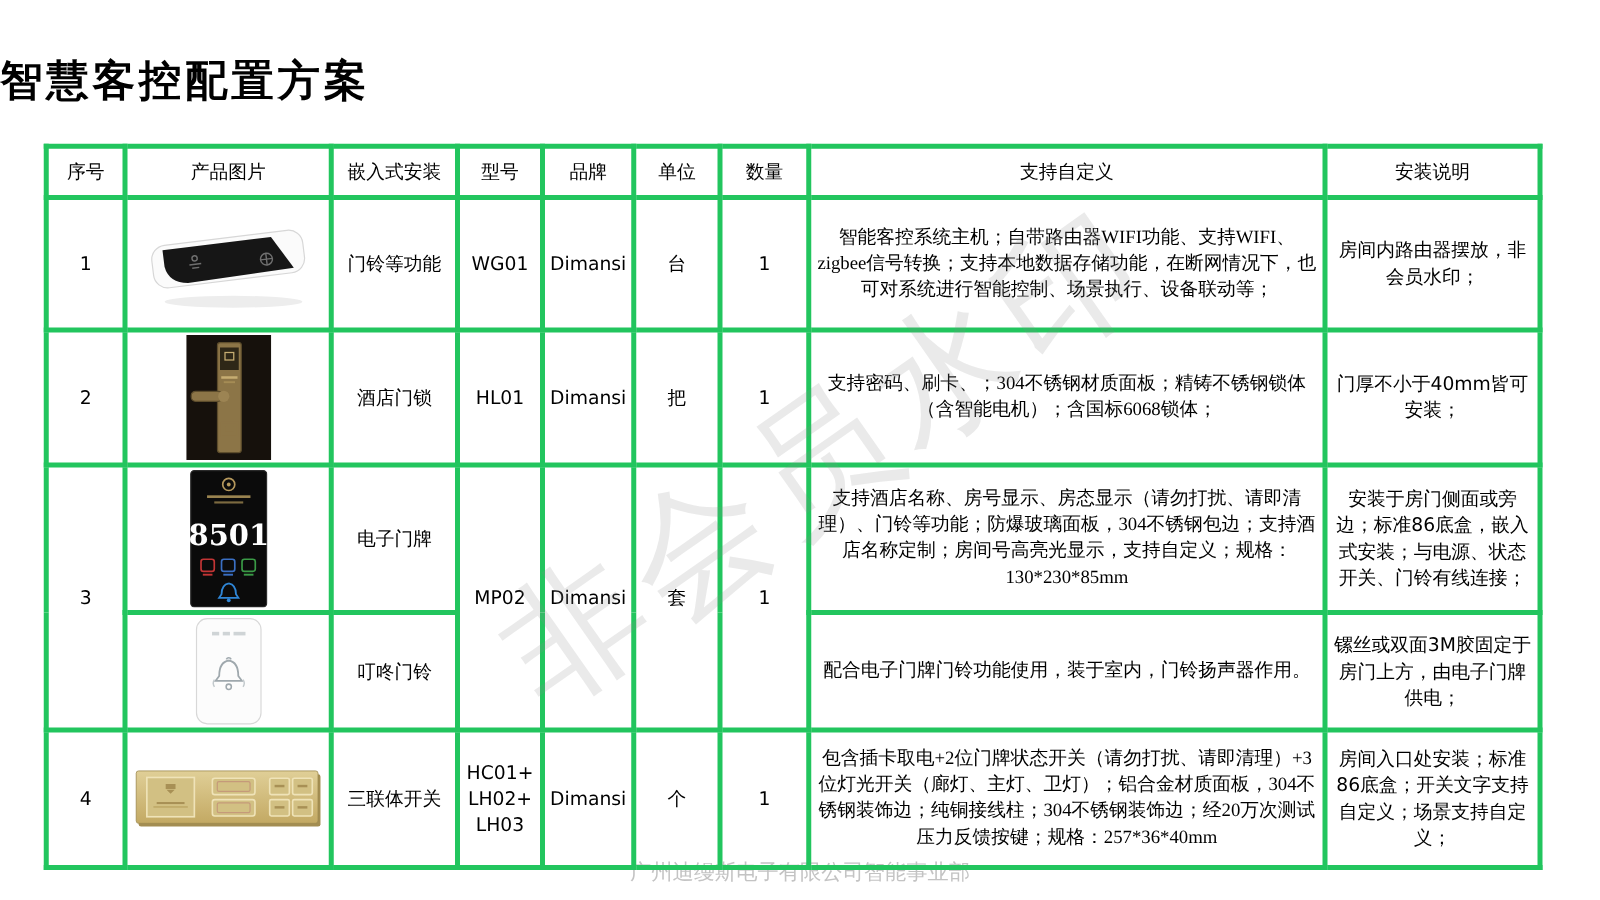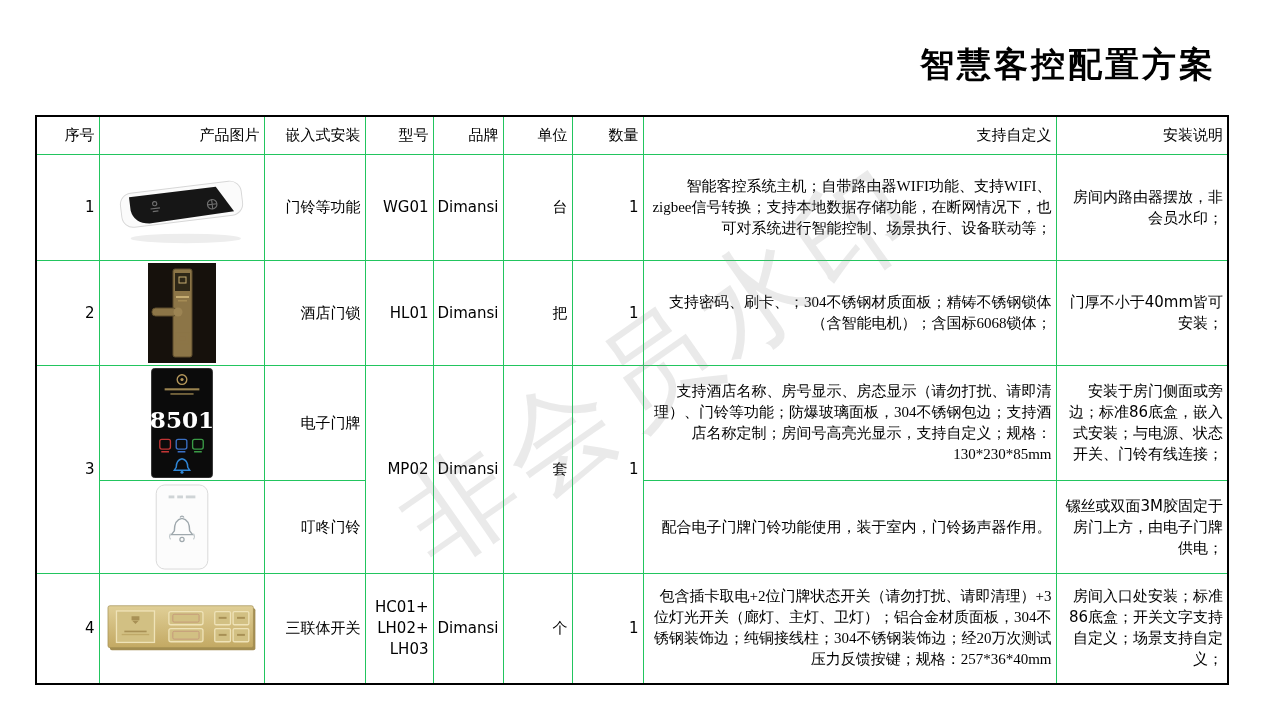--- a/index.html
+++ b/index.html
@@ -1,32 +1,32 @@
 <!DOCTYPE html>
 <html><head>
 <meta charset="utf-8">
 <style>
   html,body{margin:0;padding:0;background:#fff;width:1280px;height:720px;overflow:hidden;
     font-family:"DejaVu Sans","Liberation Sans",sans-serif;color:#000;}
   .stage{position:relative;width:1280px;height:720px;background:#fff;}
 
-  .page-title{position:absolute;left:0;top:42px;width:1216px;text-align:right;
+  .page-title{position:absolute;left:0;top:42px;width:1216px;text-align:left;
     font-size:34px;font-weight:bold;letter-spacing:3px;}
 
   .watermark{position:absolute;left:340px;top:205px;width:640px;height:320px;
     display:flex;align-items:center;justify-content:center;
     font-size:112px;letter-spacing:8px;color:rgba(140,140,140,0.18);
     transform:rotate(-35deg);pointer-events:none;z-index:6;white-space:nowrap;}
 
   .footer-note{position:absolute;left:0;top:686px;width:1280px;text-align:center;
     font-size:17px;color:#c3c3c3;z-index:1;}
 
   table.spec{position:absolute;left:35px;top:115px;border-collapse:collapse;
     table-layout:fixed;z-index:2;background:transparent;}
-  table.spec td,table.spec th{border:1px solid #22c55e;padding:2px 4px;text-align:right;
+  table.spec td,table.spec th{border:4px solid #22c55e;padding:2px 4px;text-align:center;
     vertical-align:middle;font-weight:normal;font-size:15px;line-height:1.4;
     overflow:hidden;}
   table.spec{border:2px solid #000;}
   th.h{height:33px;font-size:15px;}
   .c-desc{padding:2px 6px;font-family:Liberation Serif, serif;}
   .c-install{padding:2px 5px;}
   .c-model{word-break:break-all;}
   .imgbox{display:flex;align-items:center;justify-content:center;width:100%;height:100%;}
 
   
@@ -218,14 +218,15 @@
       <td class="c-model">HC01+LH02+LH03</td>
       <td>Dimansi</td>
       <td>个</td>
       <td>1</td>
       <td class="c-desc">包含插卡取电+2位门牌状态开关（请勿打扰、请即清理）+3位灯光开关（廊灯、主灯、卫灯）；铝合金材质面板，304不锈钢装饰边；纯铜接线柱；304不锈钢装饰边；经20万次测试压力反馈按键；规格：257*36*40mm</td>
       <td class="c-install">房间入口处安装；标准86底盒；开关文字支持自定义；场景支持自定义；</td>
     </tr>
   </tbody>
     </table>
 
+  <div class="footer-note">广州迪缦斯电子有限公司智能事业部</div>
 
 </div>
 
 </body></html>

